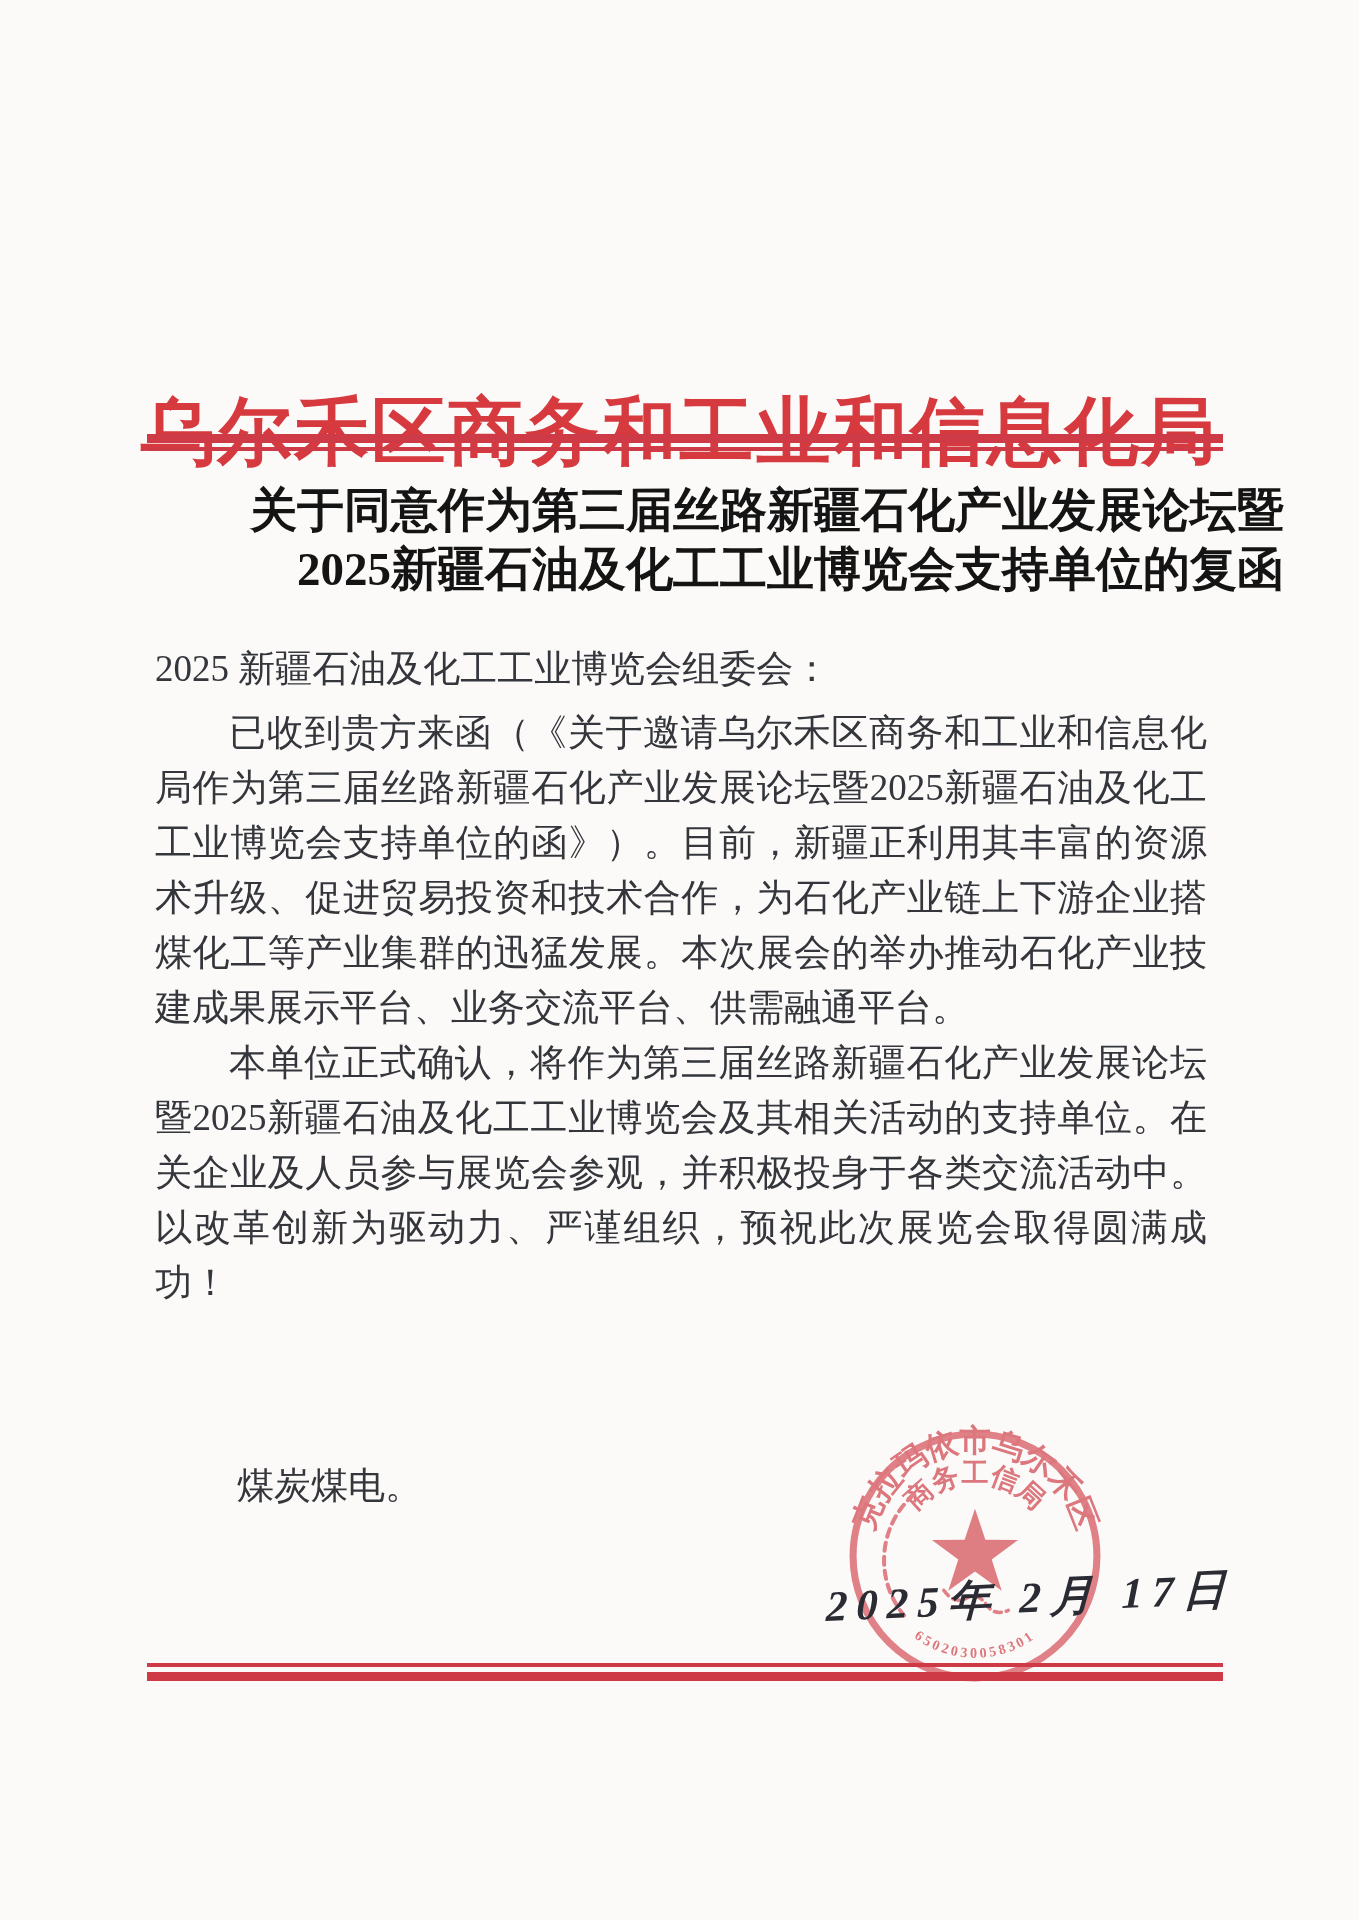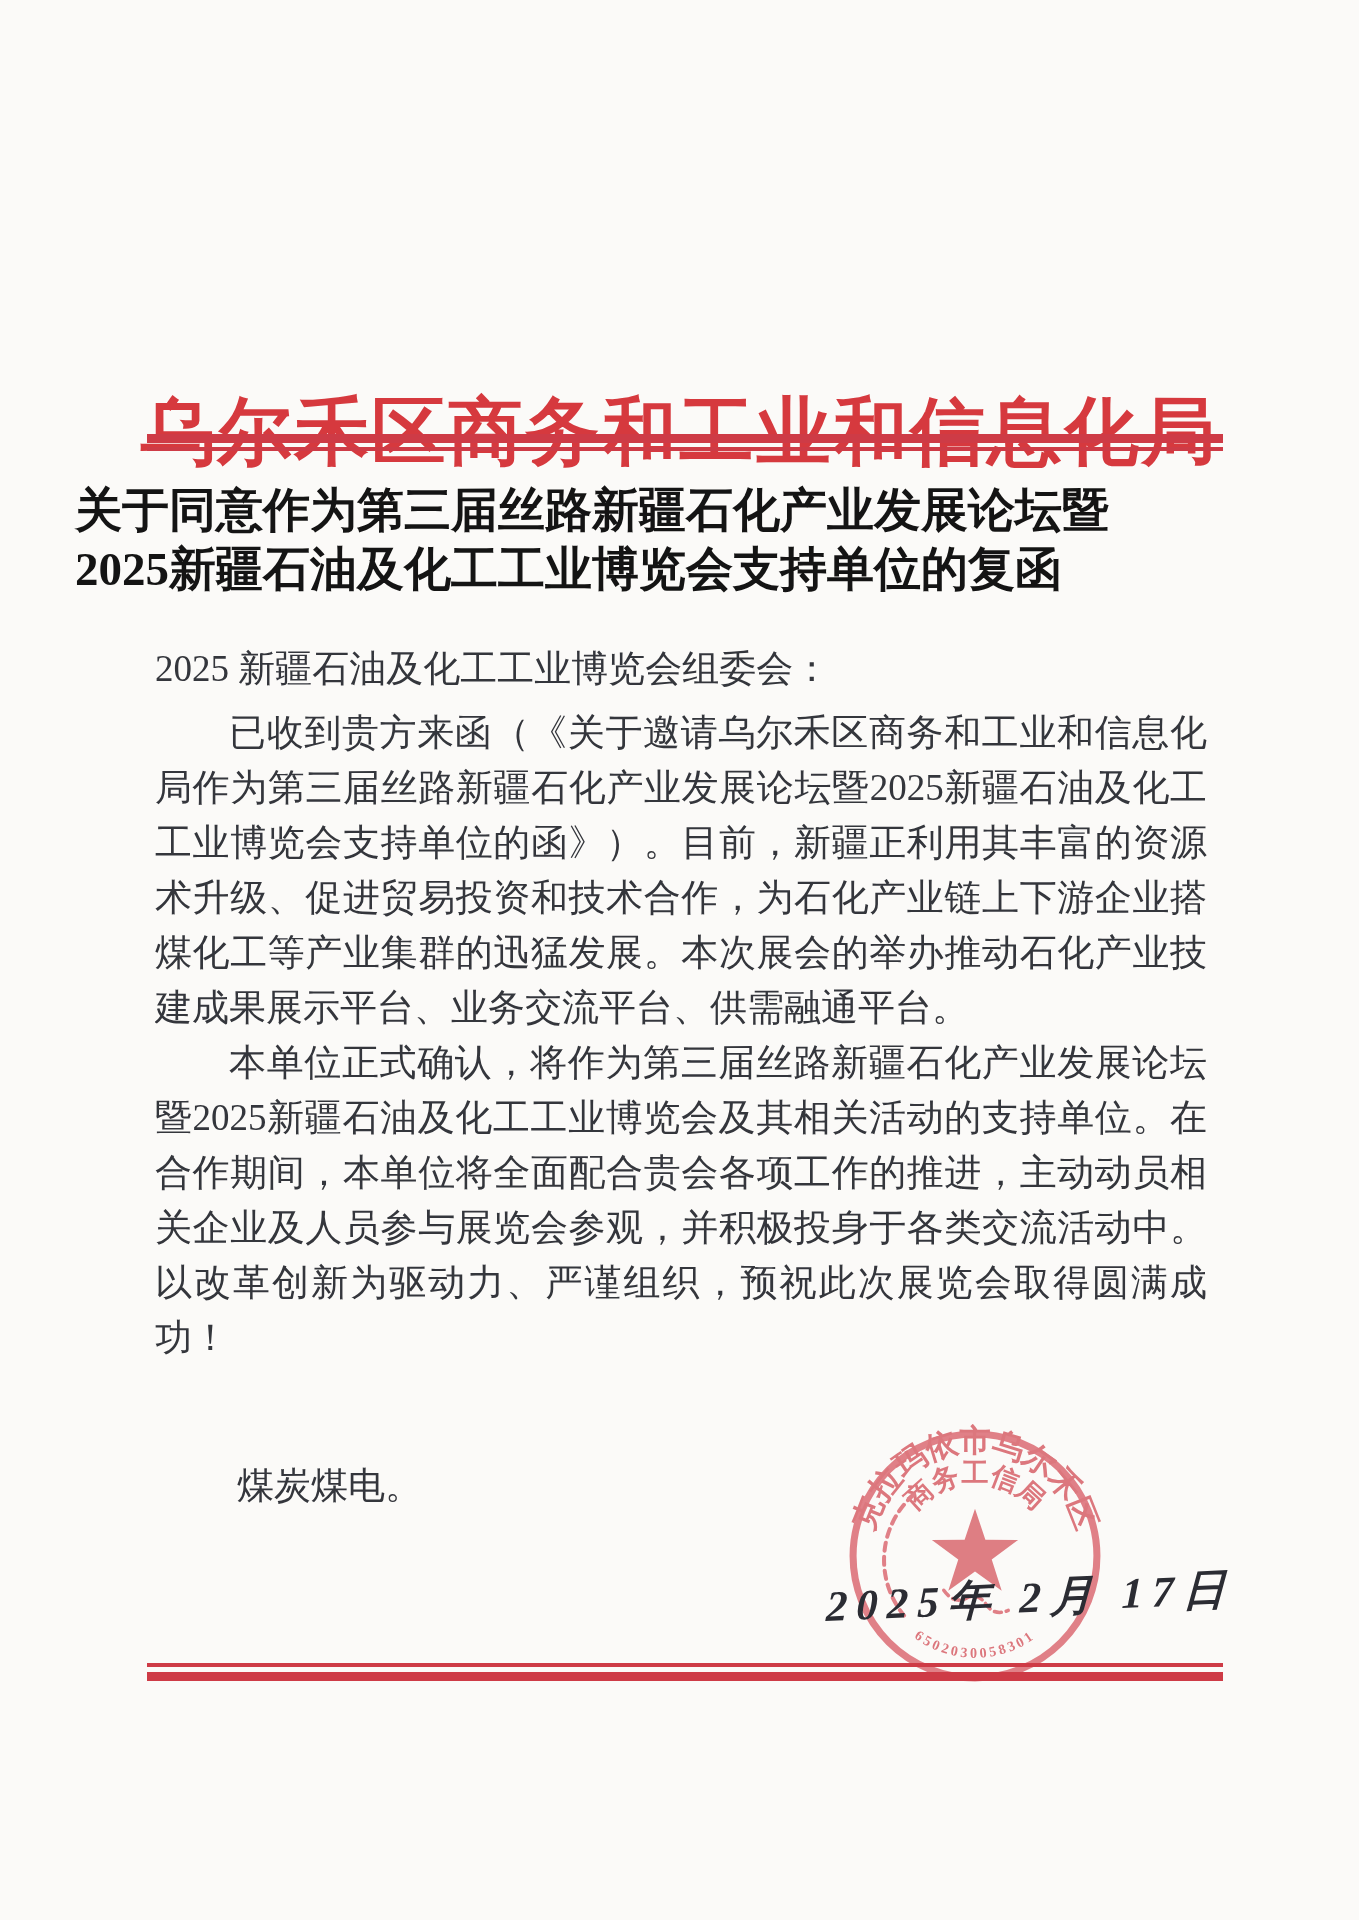--- a/index.html
+++ b/index.html
@@ -25,21 +25,21 @@
   .rule-pair{position:absolute;left:147px;width:1076px;}
   .rule-pair.top{top:434px;}
   .rule-pair.bottom{top:1663px;}
   .rule{width:100%;}
   .rule.thick{height:9px;background:var(--rule-red,#ce3b46);}
   .rule.thin{height:4px;background:var(--rule-red,#ce3b46);}
   .rule-pair.top .rule.thin{margin-top:4px;}
   .rule-pair.bottom .rule.thick{margin-top:5px;}
   .doc-title{
     position:absolute;left:75px;right:75px;top:481px;
-    text-align:left;
+    text-align:right;
     font-size:47px;line-height:59px;font-weight:bold;
     color:var(--title-black,#141414);
     white-space:nowrap;
   }
   .salutation{
     position:absolute;left:155px;top:648px;
     font-size:37px;line-height:42px;
     color:var(--ink,#34363c);
     white-space:nowrap;
     text-align:right;
@@ -99,21 +99,20 @@
 
   <div class="body-block">
     <div class="bline first">已收到贵方来函（《关于邀请乌尔禾区商务和工业和信息化</div>
     <div class="bline">局作为第三届丝路新疆石化产业发展论坛暨2025新疆石油及化工</div>
     <div class="bline">工业博览会支持单位的函》）。目前，新疆正利用其丰富的资源</div>
     <div class="bline">术升级、促进贸易投资和技术合作，为石化产业链上下游企业搭</div>
     <div class="bline">煤化工等产业集群的迅猛发展。本次展会的举办推动石化产业技</div>
     <div class="bline end">建成果展示平台、业务交流平台、供需融通平台。</div>
     <div class="bline first">本单位正式确认，将作为第三届丝路新疆石化产业发展论坛</div>
     <div class="bline">暨2025新疆石油及化工工业博览会及其相关活动的支持单位。在</div>
-    <div class="bline">合作期间，本单位将全面配合贵会各项工作的推进，主动动员相</div>
     <div class="bline">关企业及人员参与展览会参观，并积极投身于各类交流活动中。</div>
     <div class="bline">以改革创新为驱动力、严谨组织，预祝此次展览会取得圆满成</div>
     <div class="bline end">功！</div>
   </div>
 
   <div class="closing">煤炭煤电。</div>
 
   <svg class="seal" viewBox="0 0 262 262" xmlns="http://www.w3.org/2000/svg">
     <defs>
       <path id="sealTopArc" d="M 33.3,166.6 A 104,104 0 1 1 228.7,166.6"></path>

